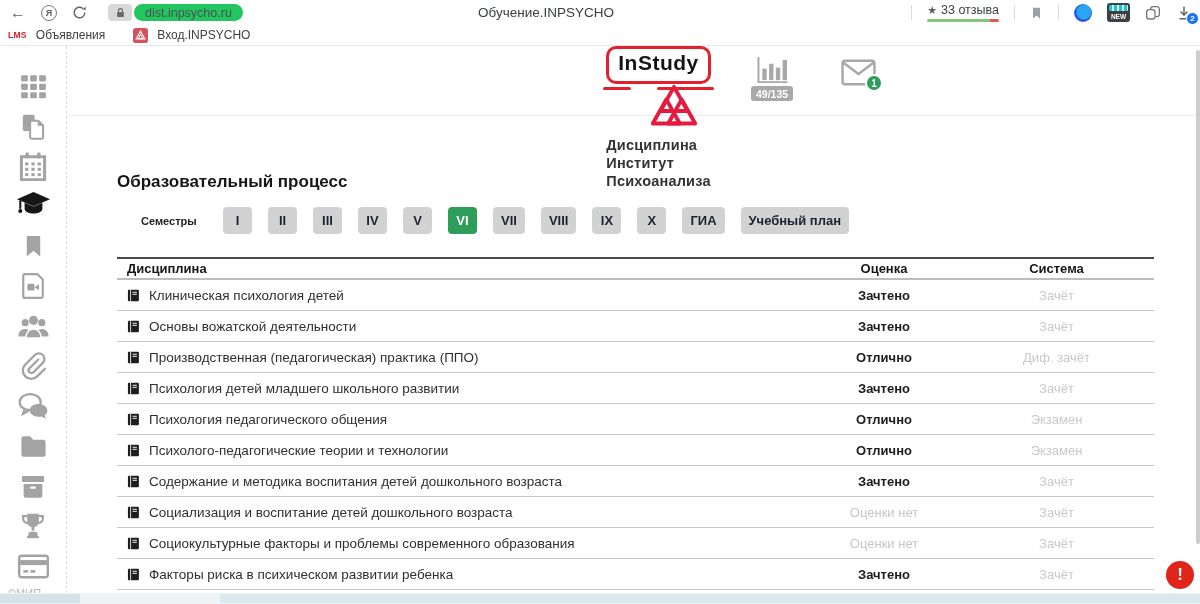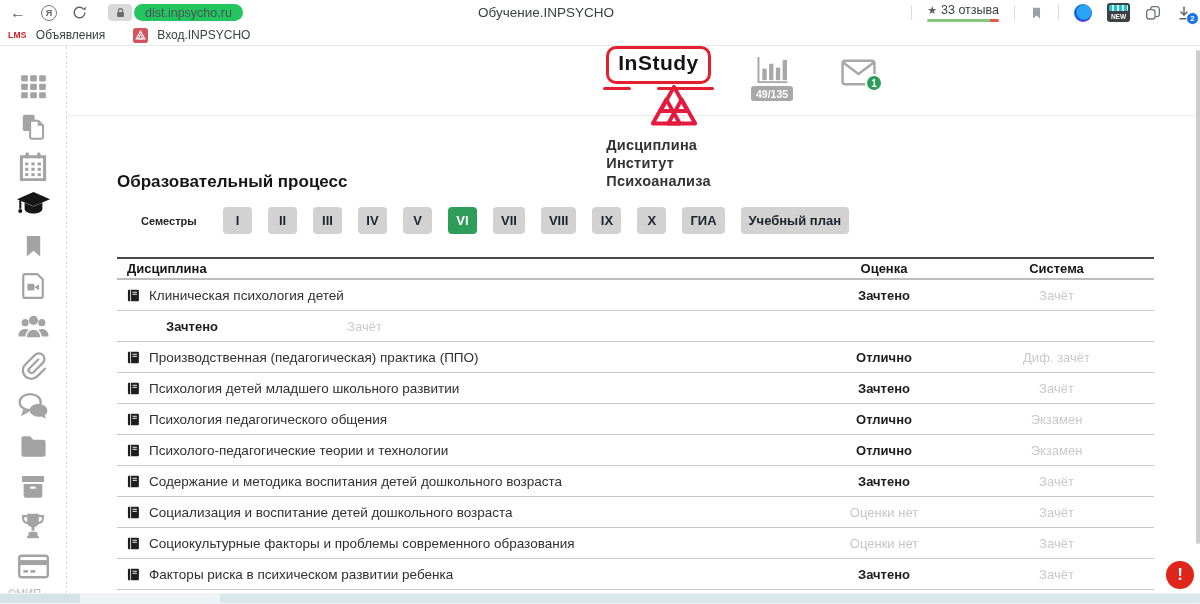--- a/index.html
+++ b/index.html
@@ -387,20 +387,31 @@
                     <rect x="6" y="3" width="4.6" height="1" fill="#fff"></rect>
                     <rect x="6" y="5.2" width="4.6" height="1" fill="#fff"></rect>
                   </svg>
                 </span>
                 <span class="disc-text">Клиническая психология детей</span>
               </div>
               <div class="c-grade">Зачтено</div>
               <div class="c-sys">Зачёт</div>
             </div>
             <div class="trow">
+              <div class="c-disc">
+                <span class="book-icon">
+                  <svg viewBox="0 0 14 14" width="13" height="13">
+                    <path d="M2.2.8h9.6a1 1 0 0 1 1 1v10.4a1 1 0 0 1-1 1H2.2A1.2 1.2 0 0 1 1 12V2A1.2 1.2 0 0 1 2.2.8z" fill="#1e1e1e"></path>
+                    <rect x="3.4" y=".8" width="1" height="12.4" fill="#fff" opacity=".9"></rect>
+                    <rect x="6" y="3" width="4.6" height="1" fill="#fff"></rect>
+                    <rect x="6" y="5.2" width="4.6" height="1" fill="#fff"></rect>
+                  </svg>
+                </span>
+                <span class="disc-text">Основы вожатской деятельности</span>
+              </div>
               <div class="c-grade">Зачтено</div>
               <div class="c-sys">Зачёт</div>
             </div>
             <div class="trow">
               <div class="c-disc">
                 <span class="book-icon">
                   <svg viewBox="0 0 14 14" width="13" height="13">
                     <path d="M2.2.8h9.6a1 1 0 0 1 1 1v10.4a1 1 0 0 1-1 1H2.2A1.2 1.2 0 0 1 1 12V2A1.2 1.2 0 0 1 2.2.8z" fill="#1e1e1e"></path>
                     <rect x="3.4" y=".8" width="1" height="12.4" fill="#fff" opacity=".9"></rect>
                     <rect x="6" y="3" width="4.6" height="1" fill="#fff"></rect>

